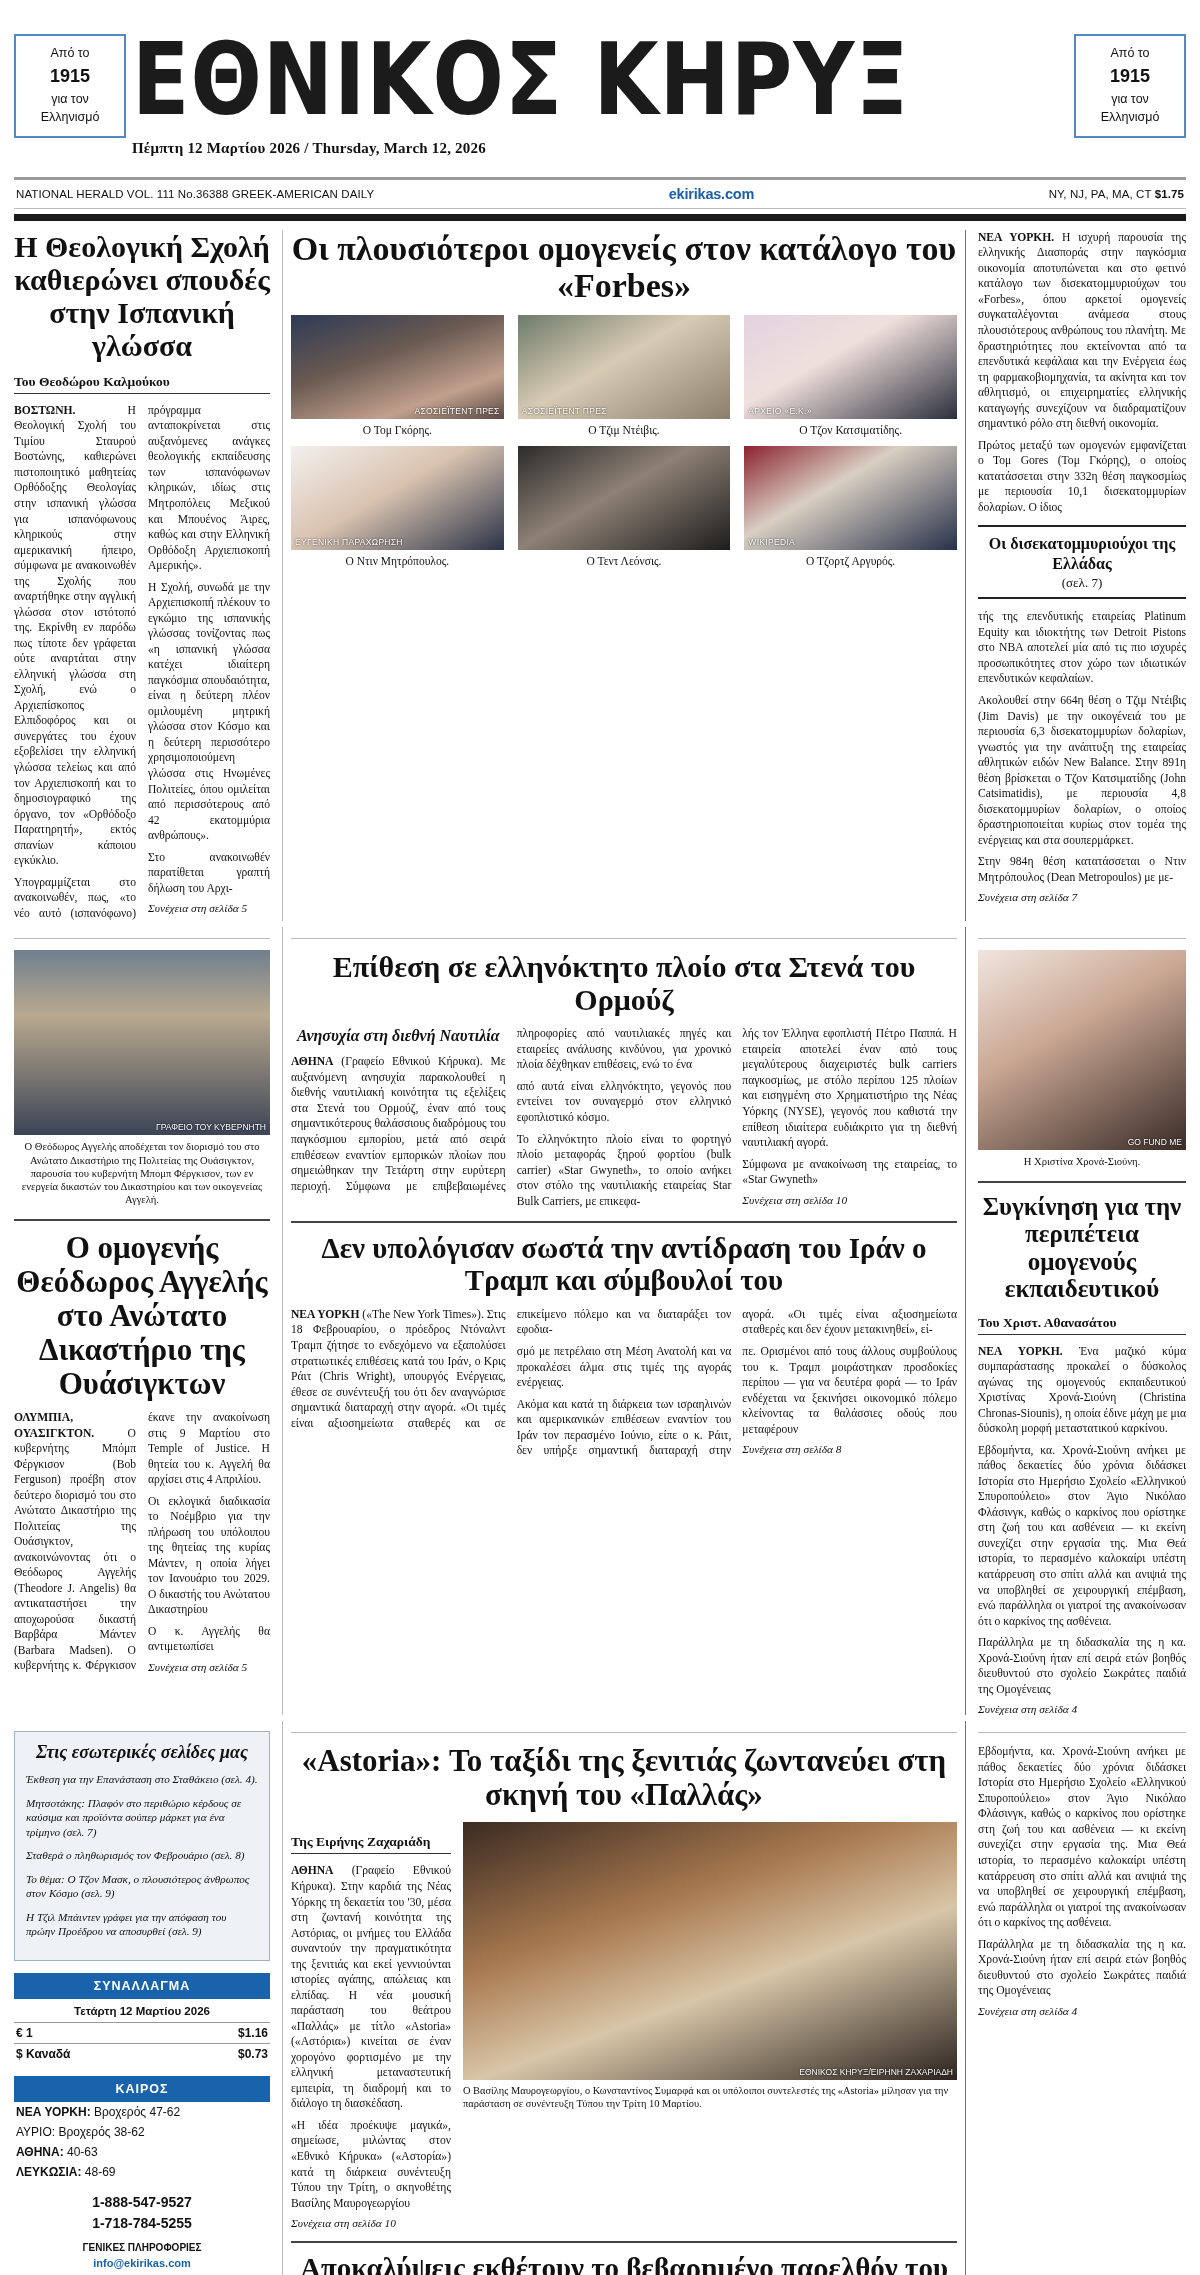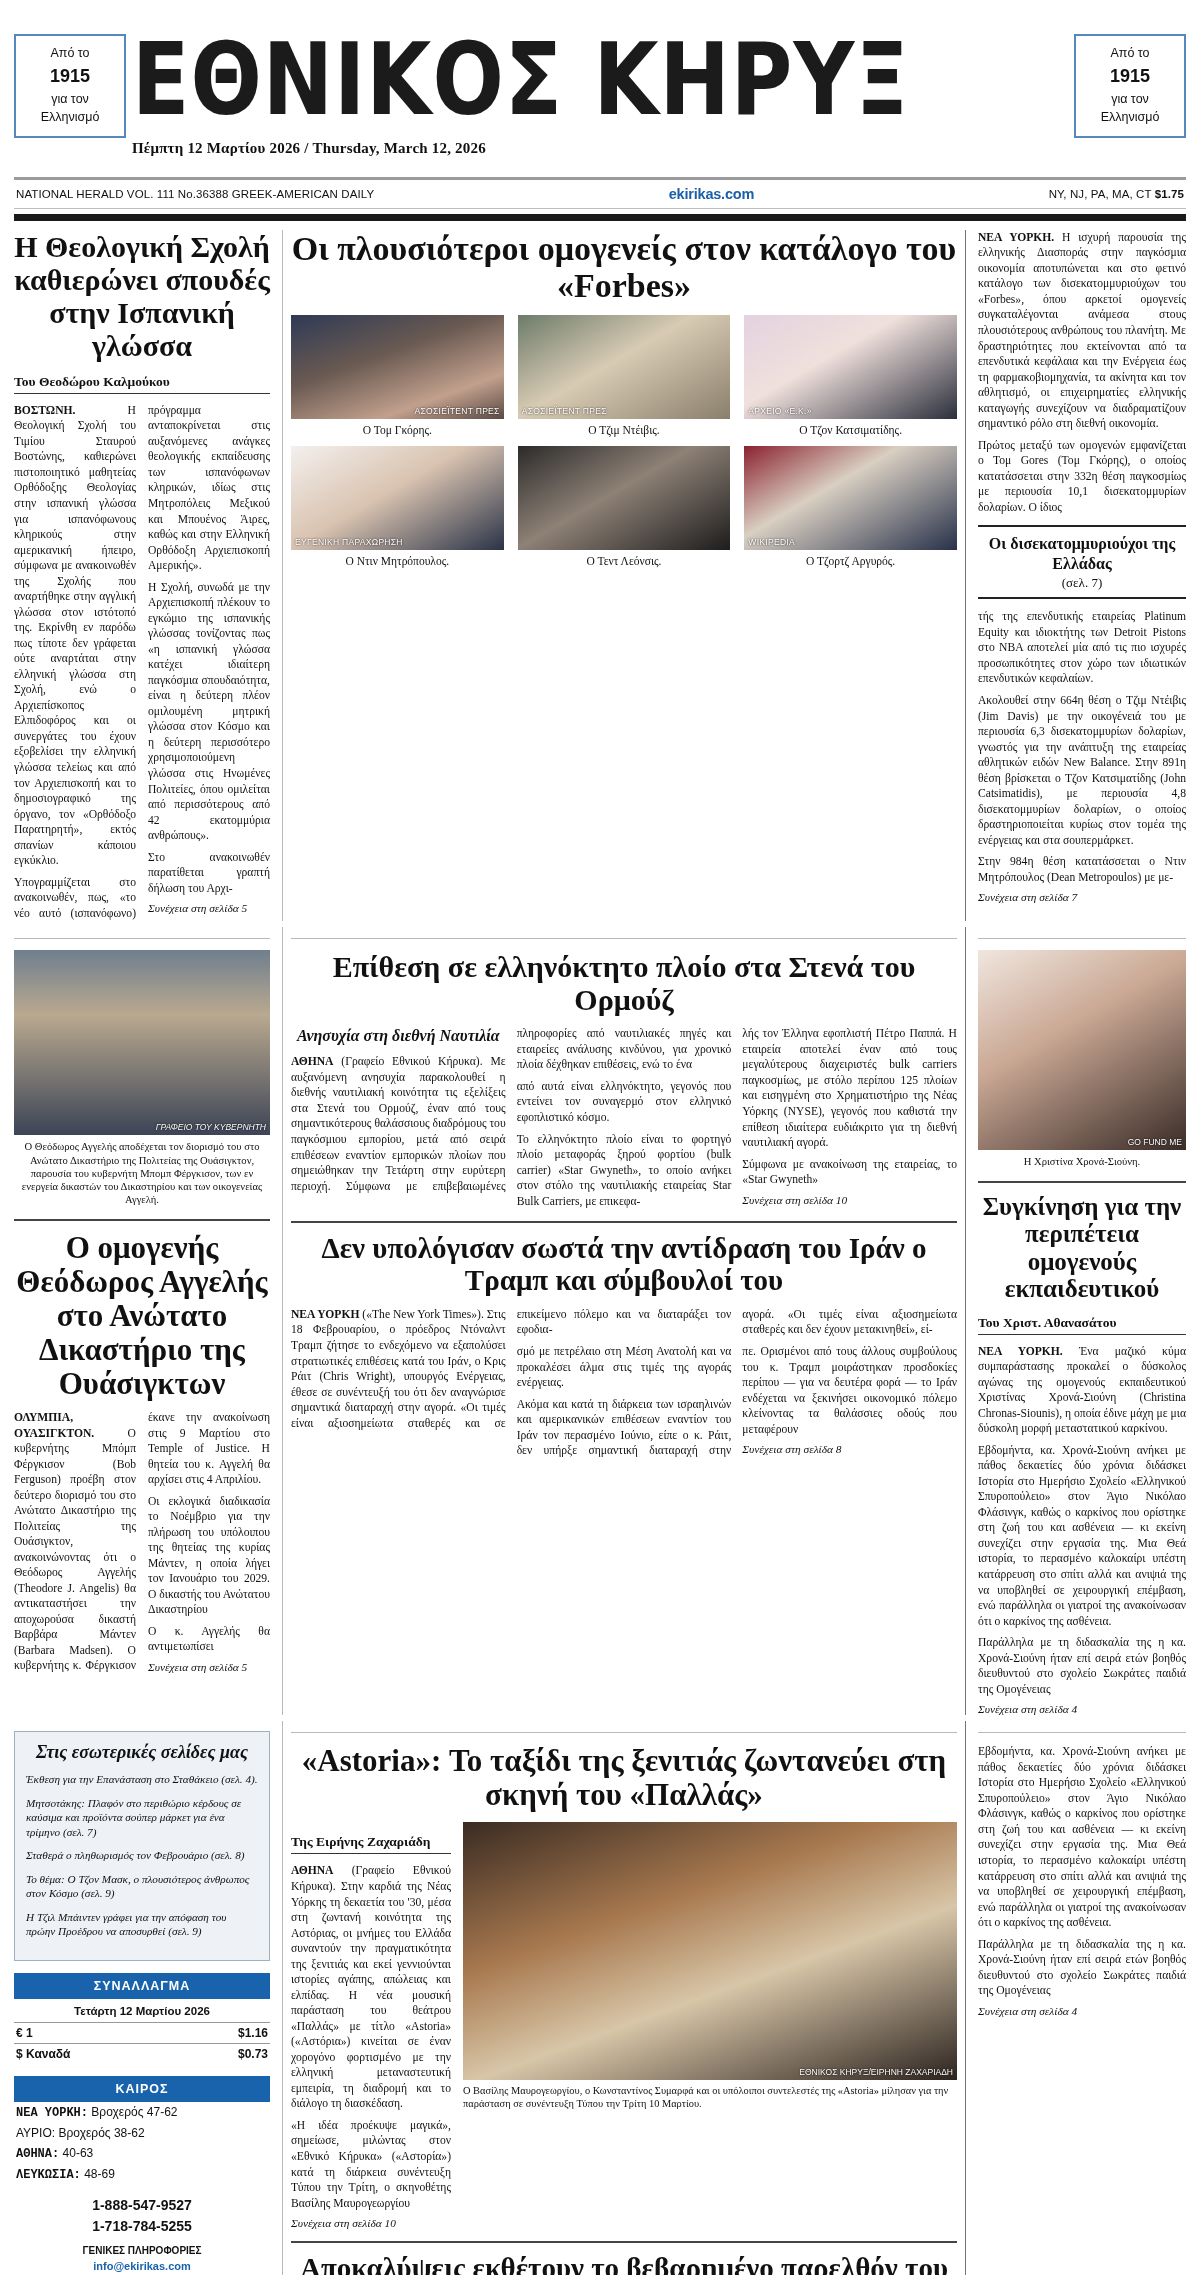--- a/index.html
+++ b/index.html
@@ -101,37 +101,37 @@
 
   
   .bluebox { margin-top: 12px; }
   .bluebar { background: #1863ab; color: #fff; text-align: center; font-weight: bold;
              font-size: 12.5px; letter-spacing: 1px; padding: 6px 0; }
   .fxdate { text-align: center; font-weight: bold; font-size: 11.5px; padding: 6px 0 5px; }
   .fxrow { display: flex; justify-content: space-between; font-size: 12px; font-weight: bold;
            border-top: 1px solid #999; padding: 3px 2px; }
   .fxrow span:last-child { font-weight: bold; }
   .wrow { font-size: 12px; padding: 3px 2px; }
-  .wrow b { font-weight: bold; font-family: Liberation Mono, monospace; }
+  .wrow b { font-weight: bold; }
   .wrow span { font-weight: normal; }
   .phones { text-align: center; font-weight: bold; font-size: 14px; line-height: 1.5; margin-top: 10px; }
   .phones .gi { font-size: 10px; font-weight: bold; margin-top: 6px; display:block;}
   .phones .em { font-size: 11px; color: #1863ab; font-weight: bold; display:block;}
 
   
   .wide { width: 100%; position: relative; background: #7d838c; overflow: hidden; }
 
   
   .f1 { background: linear-gradient(160deg,#2e3a55 0%,#6a5a52 40%,#c2a08d 75%,#5a4a44 100%); }
   .f2 { background: linear-gradient(150deg,#6d7b6a 0%,#d8cbb4 45%,#8a7f6c 100%); }
   .f3 { background: linear-gradient(150deg,#e3d2e0 0%,#f0e0dc 40%,#2b2f3c 100%); }
   .f4 { background: linear-gradient(150deg,#f3f0ee 0%,#d9c3b0 45%,#2a3347 100%); }
   .f5 { background: linear-gradient(150deg,#2b2b2b 0%,#8e8176 45%,#1d1d1d 100%); }
   .f6 { background: linear-gradient(150deg,#8b2230 0%,#d9cfc2 40%,#27314a 100%); }
-  .f7 { background: linear-gradient(180deg,#6f7f8e 0%,#b9a98f 35%,#3c4456 100%); font-style: italic; }
+  .f7 { background: linear-gradient(180deg,#6f7f8e 0%,#b9a98f 35%,#3c4456 100%); }
   .f8 { background: linear-gradient(150deg,#f0e6df 0%,#caa894 40%,#3a2c28 100%); }
   .f9 { background: linear-gradient(160deg,#3a2b22 0%,#a8794f 35%,#d8c6a8 60%,#2d2420 100%); }
   .small-cap { font-family:"Liberation Serif", serif; font-size:10.4px; line-height:1.25; margin-top:4px; }
 </style>
 </head>
 <body>
 
 <div class="page">
 
   <div class="masthead">

